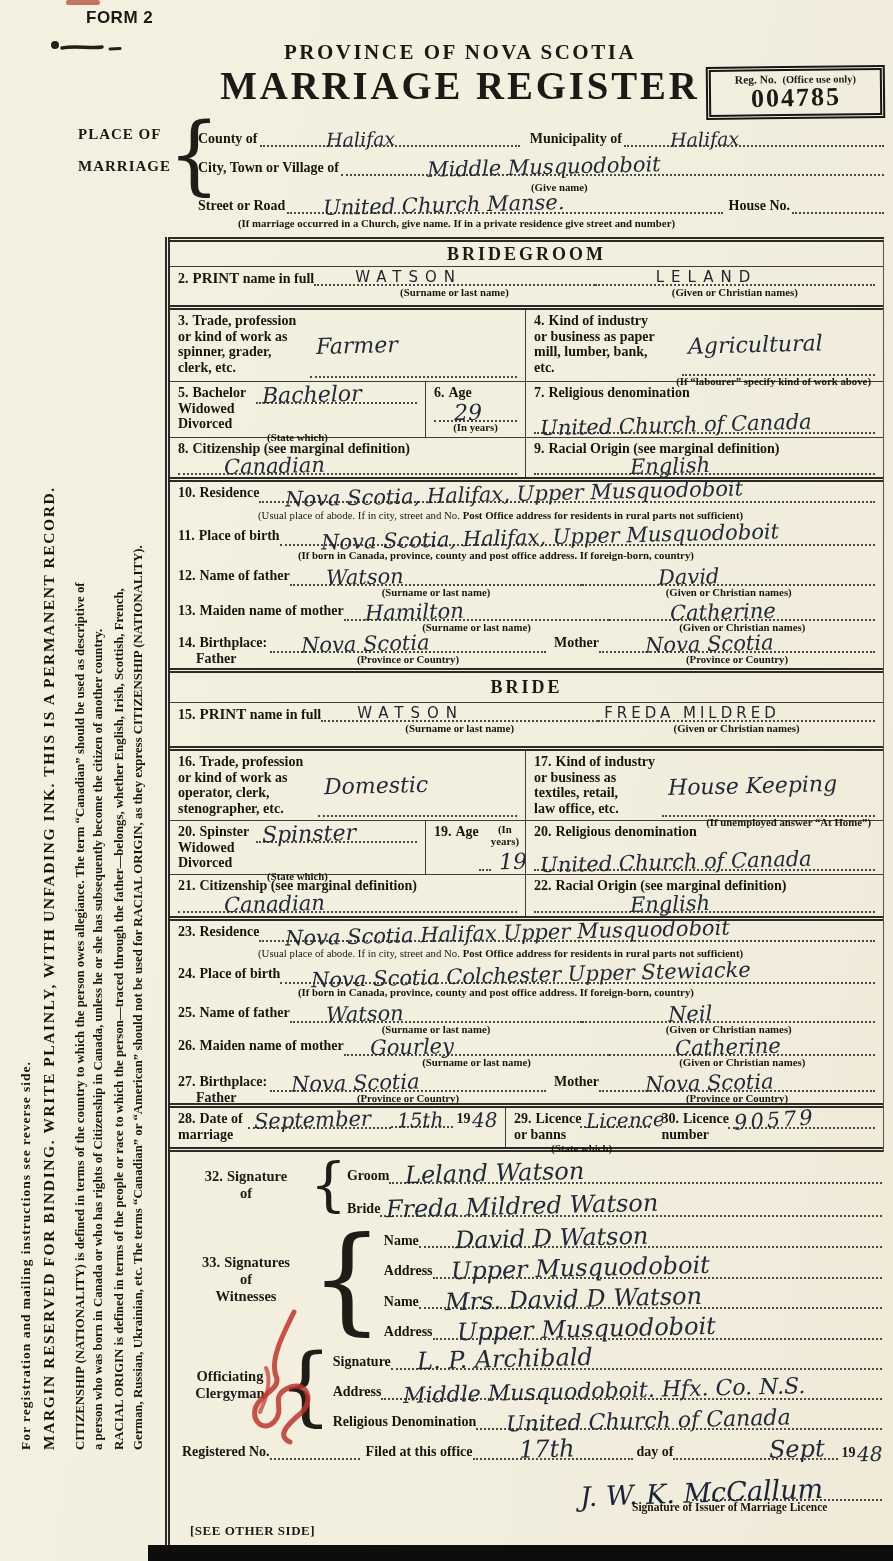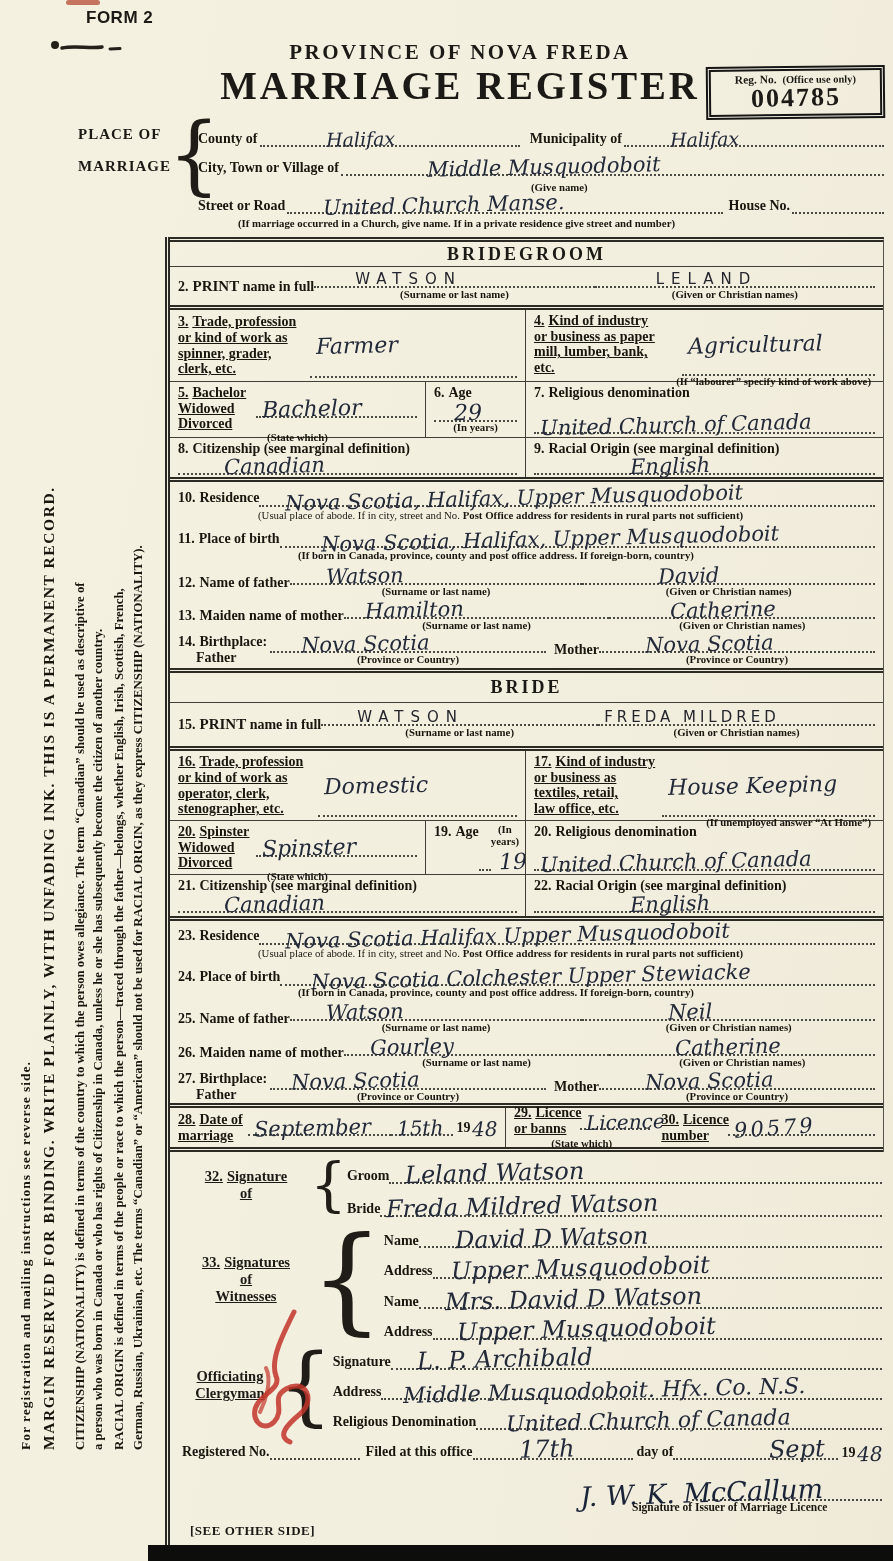--- a/index.html
+++ b/index.html
@@ -6,21 +6,21 @@
   html,body { background:#d8d4c4; }
   .page {
     position:relative; width:893px; height:1561px; margin:0 auto;
     background:linear-gradient(100deg,#f5f1e1 0%, #f3efdf 55%, #efead8 100%);
     font-family:"Liberation Serif", serif; color:#1c1a16; overflow:hidden;
   }
   
   .lb { font-weight:700; font-size:14px; line-height:1.12; color:#19160f; }
   .lb-n { font-weight:700; margin-right:4px; }
   .ht { font-weight:700; font-size:10.8px; line-height:1.1; color:#19160f; }
-  .pre { white-space:pre-line;text-decoration:underline; }
+  .pre { white-space:pre-line; }
   .nowrap { white-space:nowrap; }
   
   .hw { font-family:"DejaVu Serif", serif; font-style:italic; font-size:19px;
         color:#222a3a; white-space:nowrap; line-height:.9; transform:rotate(-1.4deg);
         margin-bottom:-3px; }
   .hw.big { font-size:24px; }
   
   .hp { font-family:"DejaVu Sans", sans-serif; font-size:15px; letter-spacing:7px;
         color:#23262e; white-space:nowrap; line-height:1; margin-bottom:-1px; }
   
@@ -61,21 +61,21 @@
   .main { position:absolute; left:165px; top:237px; width:719px; height:1308px;
           border-left:5px double #2c2a25; }
   .tbl { border-top:5px double #2c2a25; border-right:1.5px solid #55534b; }
   .row { position:relative; display:flex; width:100%; }
   .sep-h { border-bottom:5px double #2c2a25; }
   .sep-l { border-bottom:1.5px solid #403e37; }
   .cell { position:relative; padding:3px 8px; min-width:0; }
   .vline { border-left:1.5px solid #403e37; }
   .sec-hdr { display:flex; align-items:center; justify-content:center;
              font-weight:700; font-size:18px; letter-spacing:3px; }
-  .fl-row { display:flex; align-items:center; width:100%; }
+  .fl-row { display:flex; align-items:flex-start; width:100%; }
   .dfield { flex:1; display:flex; flex-direction:column; min-width:0; }
   .dfield .ht { text-align:center; margin-top:1px; }
   .hint-center { text-align:center; }
   .hint-right { text-align:right; padding-right:4px; }
   
   .sigblock { display:flex; align-items:center; padding-left:12px; }
   .sg-label { text-align:center; font-weight:700; font-size:14.5px; }
   .sg-lines { flex:1; display:flex; flex-direction:column; justify-content:space-around; height:100%; padding-right:2px; }
   .sg-line { display:flex; align-items:flex-end; height:30px; }
   .sg-line .lb { white-space:nowrap; }
@@ -104,21 +104,21 @@
   <span class="mnote m5">RACIAL ORIGIN is defined in terms of the people or race to which the person—traced through the father—belongs, whether English, Irish, Scottish, French,</span>
   <span class="mnote m6">German, Russian, Ukrainian, etc.  The terms “Canadian” or “American” should not be used for RACIAL ORIGIN, as they express CITIZENSHIP (NATIONALITY).</span>
 
   <div class="red-smudge"></div>
   <div class="form-no">FORM 2</div>
   <svg class="ink-dash" width="80" height="14" viewBox="0 0 80 14">
     <circle cx="5" cy="5" r="4" fill="#23201a"></circle>
     <path d="M12 8 C 25 5, 40 9, 52 7" stroke="#23201a" stroke-width="3.5" fill="none" stroke-linecap="round"></path>
     <path d="M60 9 L 70 8.5" stroke="#23201a" stroke-width="3" fill="none" stroke-linecap="round"></path>
   </svg>
-  <div class="province">PROVINCE OF NOVA FREDA</div>
+  <div class="province">PROVINCE OF NOVA SCOTIA</div>
   <div class="title">MARRIAGE REGISTER</div>
   <div class="regbox">
     <div class="rl"><span>Reg. No.</span>&nbsp;&nbsp;<span style="font-size:10.5px">(Office use only)</span></div>
     <div class="rv">004785</div>
   </div>
 
   <div class="pl-label" style="top:126px">PLACE OF</div>
   <div class="pl-label" style="top:158px">MARRIAGE</div>
   <div class="brace pom-brace">{</div>
   <div class="pom-row" style="top:131px; width:686px">

